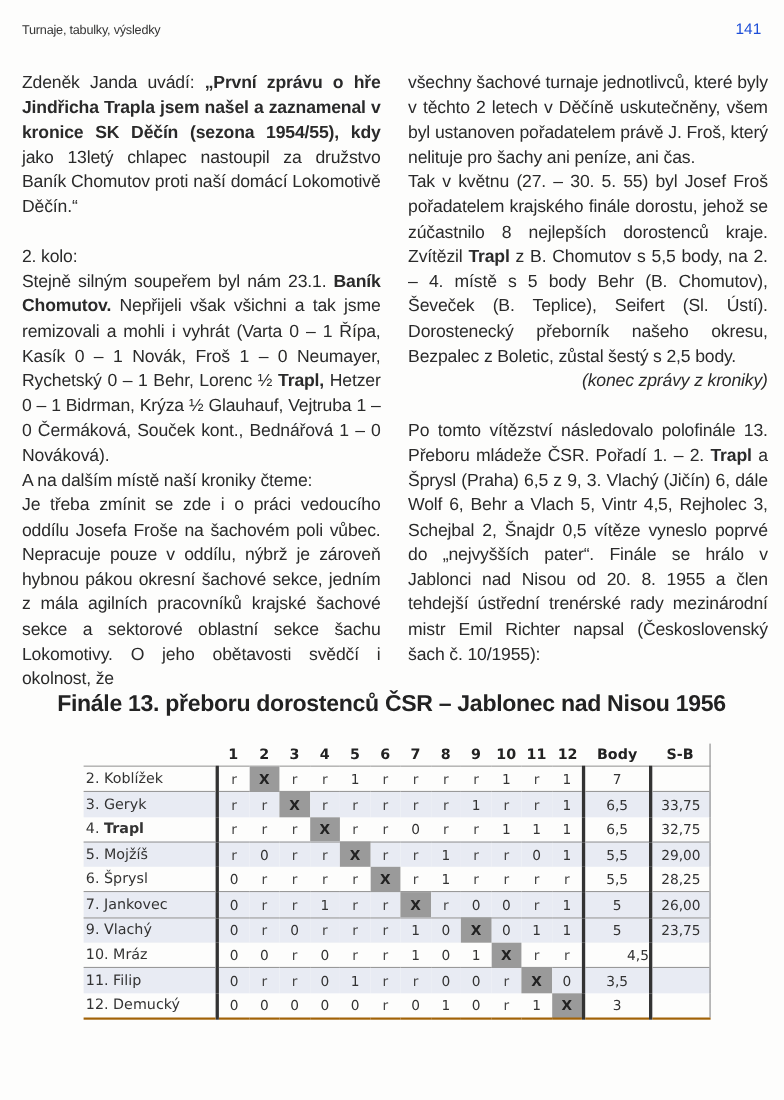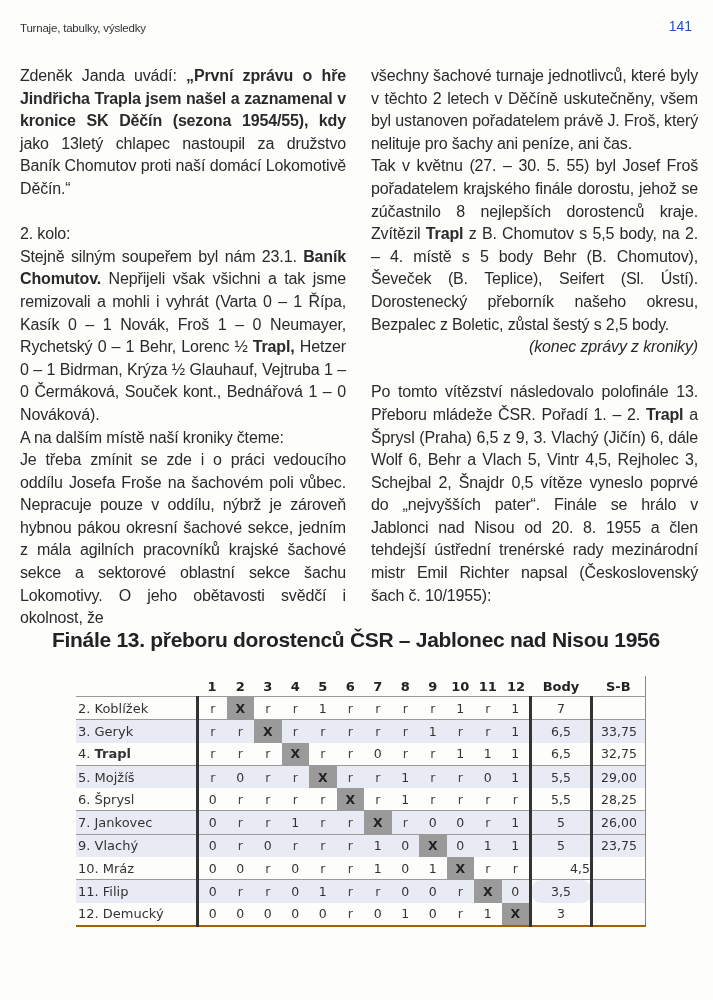--- a/index.html
+++ b/index.html
@@ -221,21 +221,21 @@
         <td class="g r">r</td>
         <td class="g">0</td>
         <td class="g">1</td>
         <td class="g r">r</td>
         <td class="g r">r</td>
         <td class="g">0</td>
         <td class="g">0</td>
         <td class="g r">r</td>
         <td class="g x">X</td>
         <td class="g">0</td>
-        <td class="body" style="border-left: 3px solid rgb(51, 51, 51); border-radius: 11px;">3,5</td>
+        <td class="body" style="border-left: 3px solid rgb(51, 51, 51);">3,5</td>
         <td class="sb"></td>
       </tr>
       <tr class="last">
         <td class="name">12. Demucký</td>
         <td class="g">0</td>
         <td class="g">0</td>
         <td class="g">0</td>
         <td class="g">0</td>
         <td class="g">0</td>
         <td class="g r">r</td>

